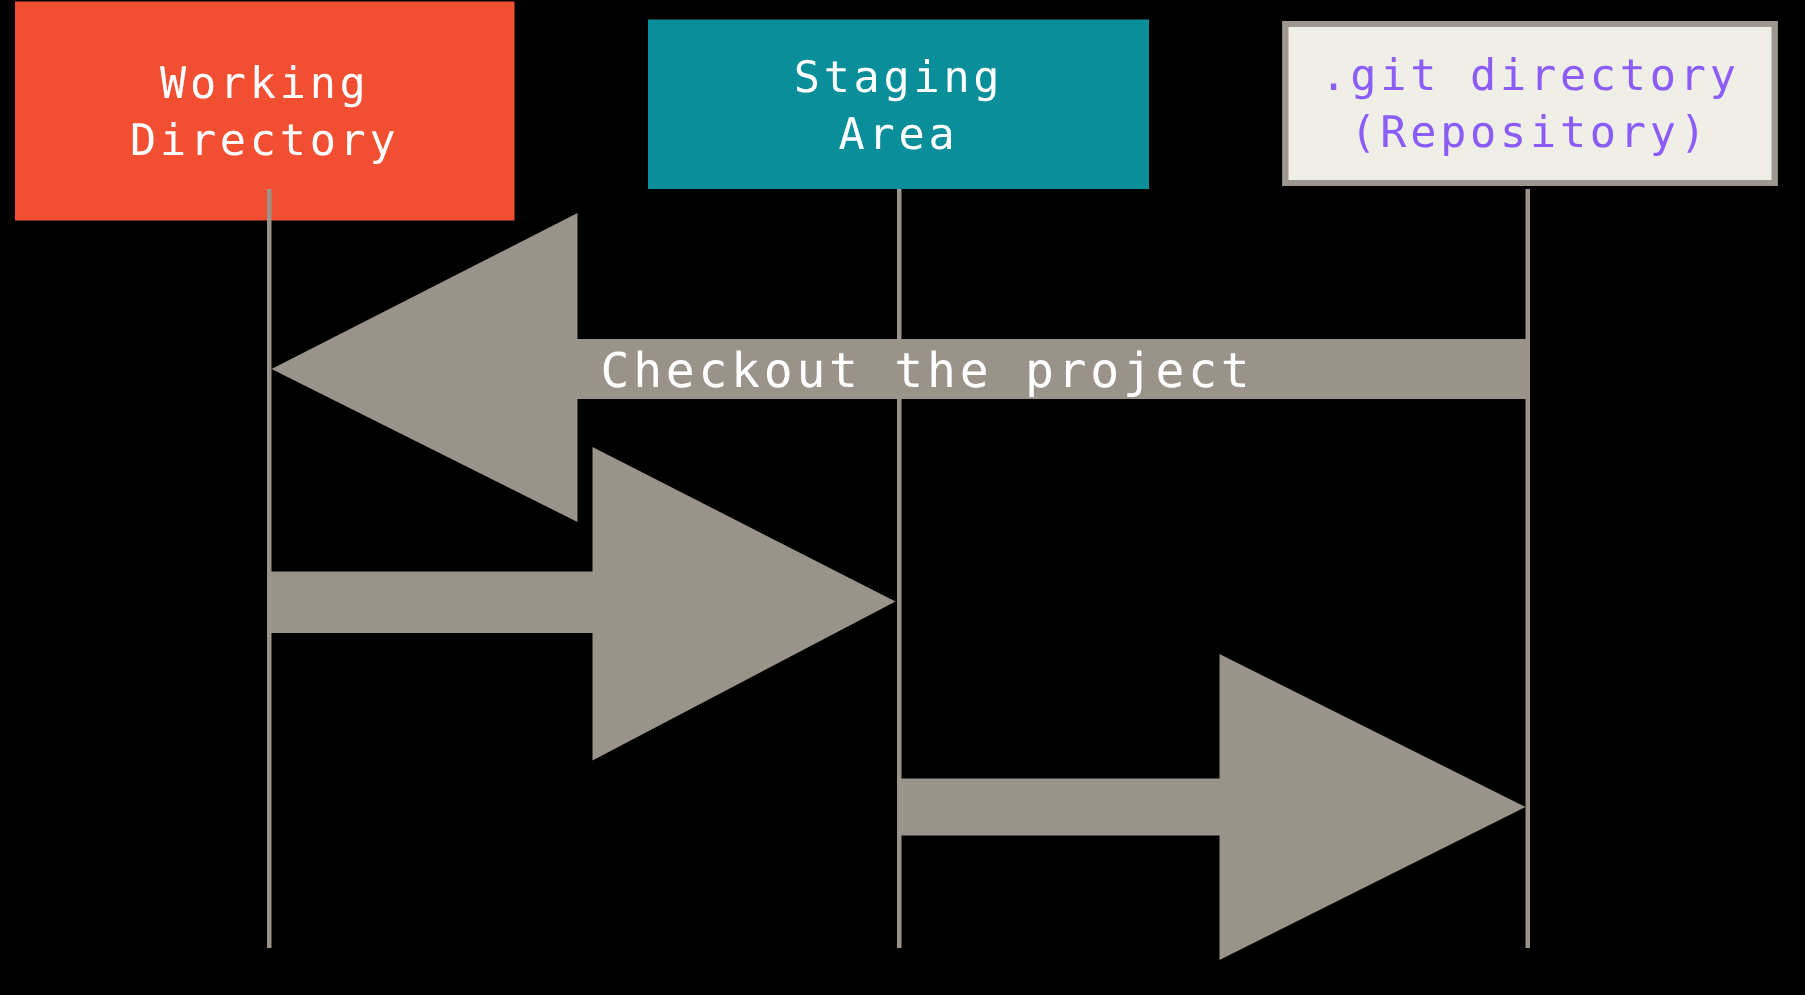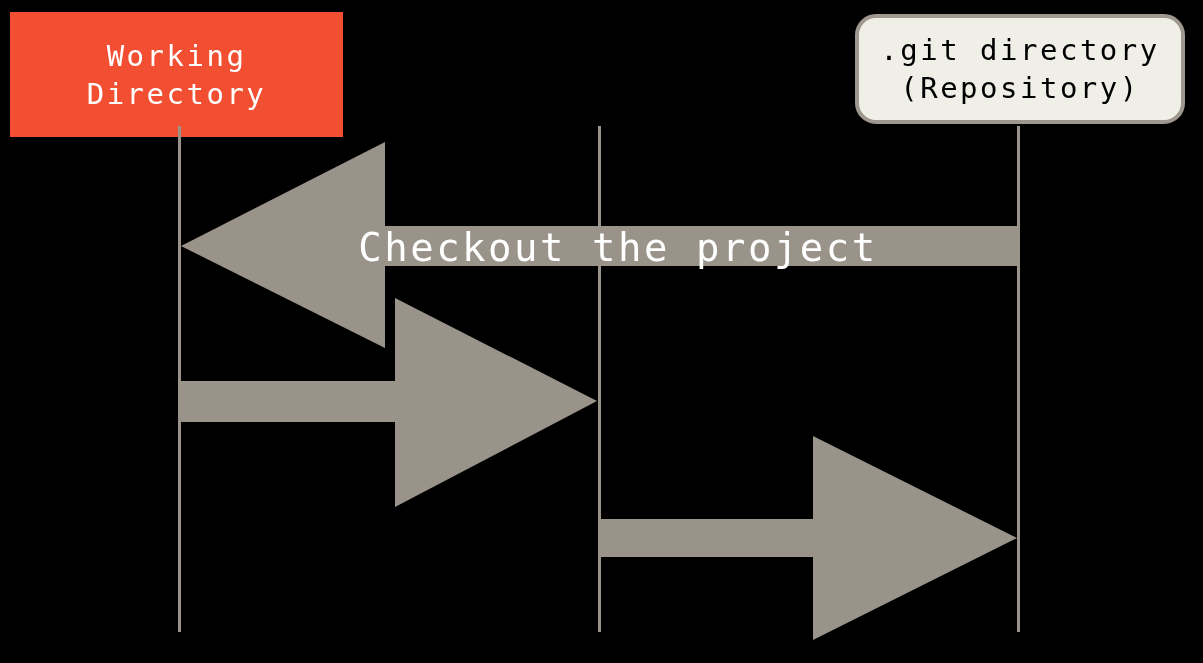--- a/index.html
+++ b/index.html
@@ -20,21 +20,21 @@
     box-sizing: border-box;
     display: flex;
     align-items: center;
     justify-content: center;
     text-align: center;
     white-space: pre-line;
     font-size: 29px;
     line-height: 38px;
     letter-spacing: 2.5px;
   }
-  .box-working   { left: 10px;  top: 12px; width: 333px; height: 125px; }
+  .box-working   { left: 10px;  top: 1px; width: 333px; height: 146px; }
   .box-staging   { left: 432px; top: 13px; width: 334px; height: 113px; }
   .box-git       { left: 855px; top: 14px; width: 330px; height: 110px; border: 4px solid #9d978f; }
   .lifeline {
     position: absolute;
     top: 126px;
     width: 3px;
     height: 506px;
   }
   .lifeline-working { left: 178px; }
   .lifeline-staging { left: 598px; }
@@ -42,38 +42,40 @@
   .arrow-layer {
     position: absolute;
     left: 0;
     top: 0;
     width: 1203px;
     height: 663px;
   }
   .arrow-label {
     position: absolute;
     transform: translate(-50%, -50%);
-    font-size: 39px;
+    font-size: 32px;
     letter-spacing: 2.5px;
     white-space: nowrap;
   }
   .label-checkout { left: 618px; top: 247px; }
   .label-stage    { left: 321px; top: 402px; }
   .label-commit   { left: 725px; top: 539px; }
 </style>
 </head>
 <body>
 
 <div class="canvas">
 
   <div class="col-box box-working" style="background-color: rgb(241, 78, 50); color: rgb(255, 255, 255);">Working
 Directory</div>
 
+  <div class="col-box box-staging" style="background-color: rgb(10, 142, 153); color: rgb(255, 255, 255);">Staging
+Area</div>
 
-  <div class="col-box box-git" style="background-color: rgb(240, 239, 231); color: #000000; border-color: rgb(157, 151, 143); border-radius: 21px;">.git directory
+  <div class="col-box box-git" style="background-color: rgb(240, 239, 231); color: #8b5cf6; border-color: rgb(157, 151, 143);">.git directory
 (Repository)</div>
 
   <div class="lifeline lifeline-working" style="background-color: rgb(154, 147, 137);"></div>
   <div class="lifeline lifeline-staging" style="background-color: rgb(154, 147, 137);"></div>
   <div class="lifeline lifeline-git" style="background-color: rgb(154, 147, 137);"></div>
 
   <svg class="arrow-layer" viewBox="0 0 1203 663" xmlns="http://www.w3.org/2000/svg">
     <polygon points="181,246 385,142 385,226 1018,226 1018,266 385,266 385,348" fill="#9a9389"></polygon>
     <polygon points="179,381 395,381 395,298 597,401 395,507 395,422 179,422" fill="#9a9389"></polygon>
     <polygon points="599,519 813,519 813,436 1017,538 813,640 813,557 599,557" fill="#9a9389"></polygon>

